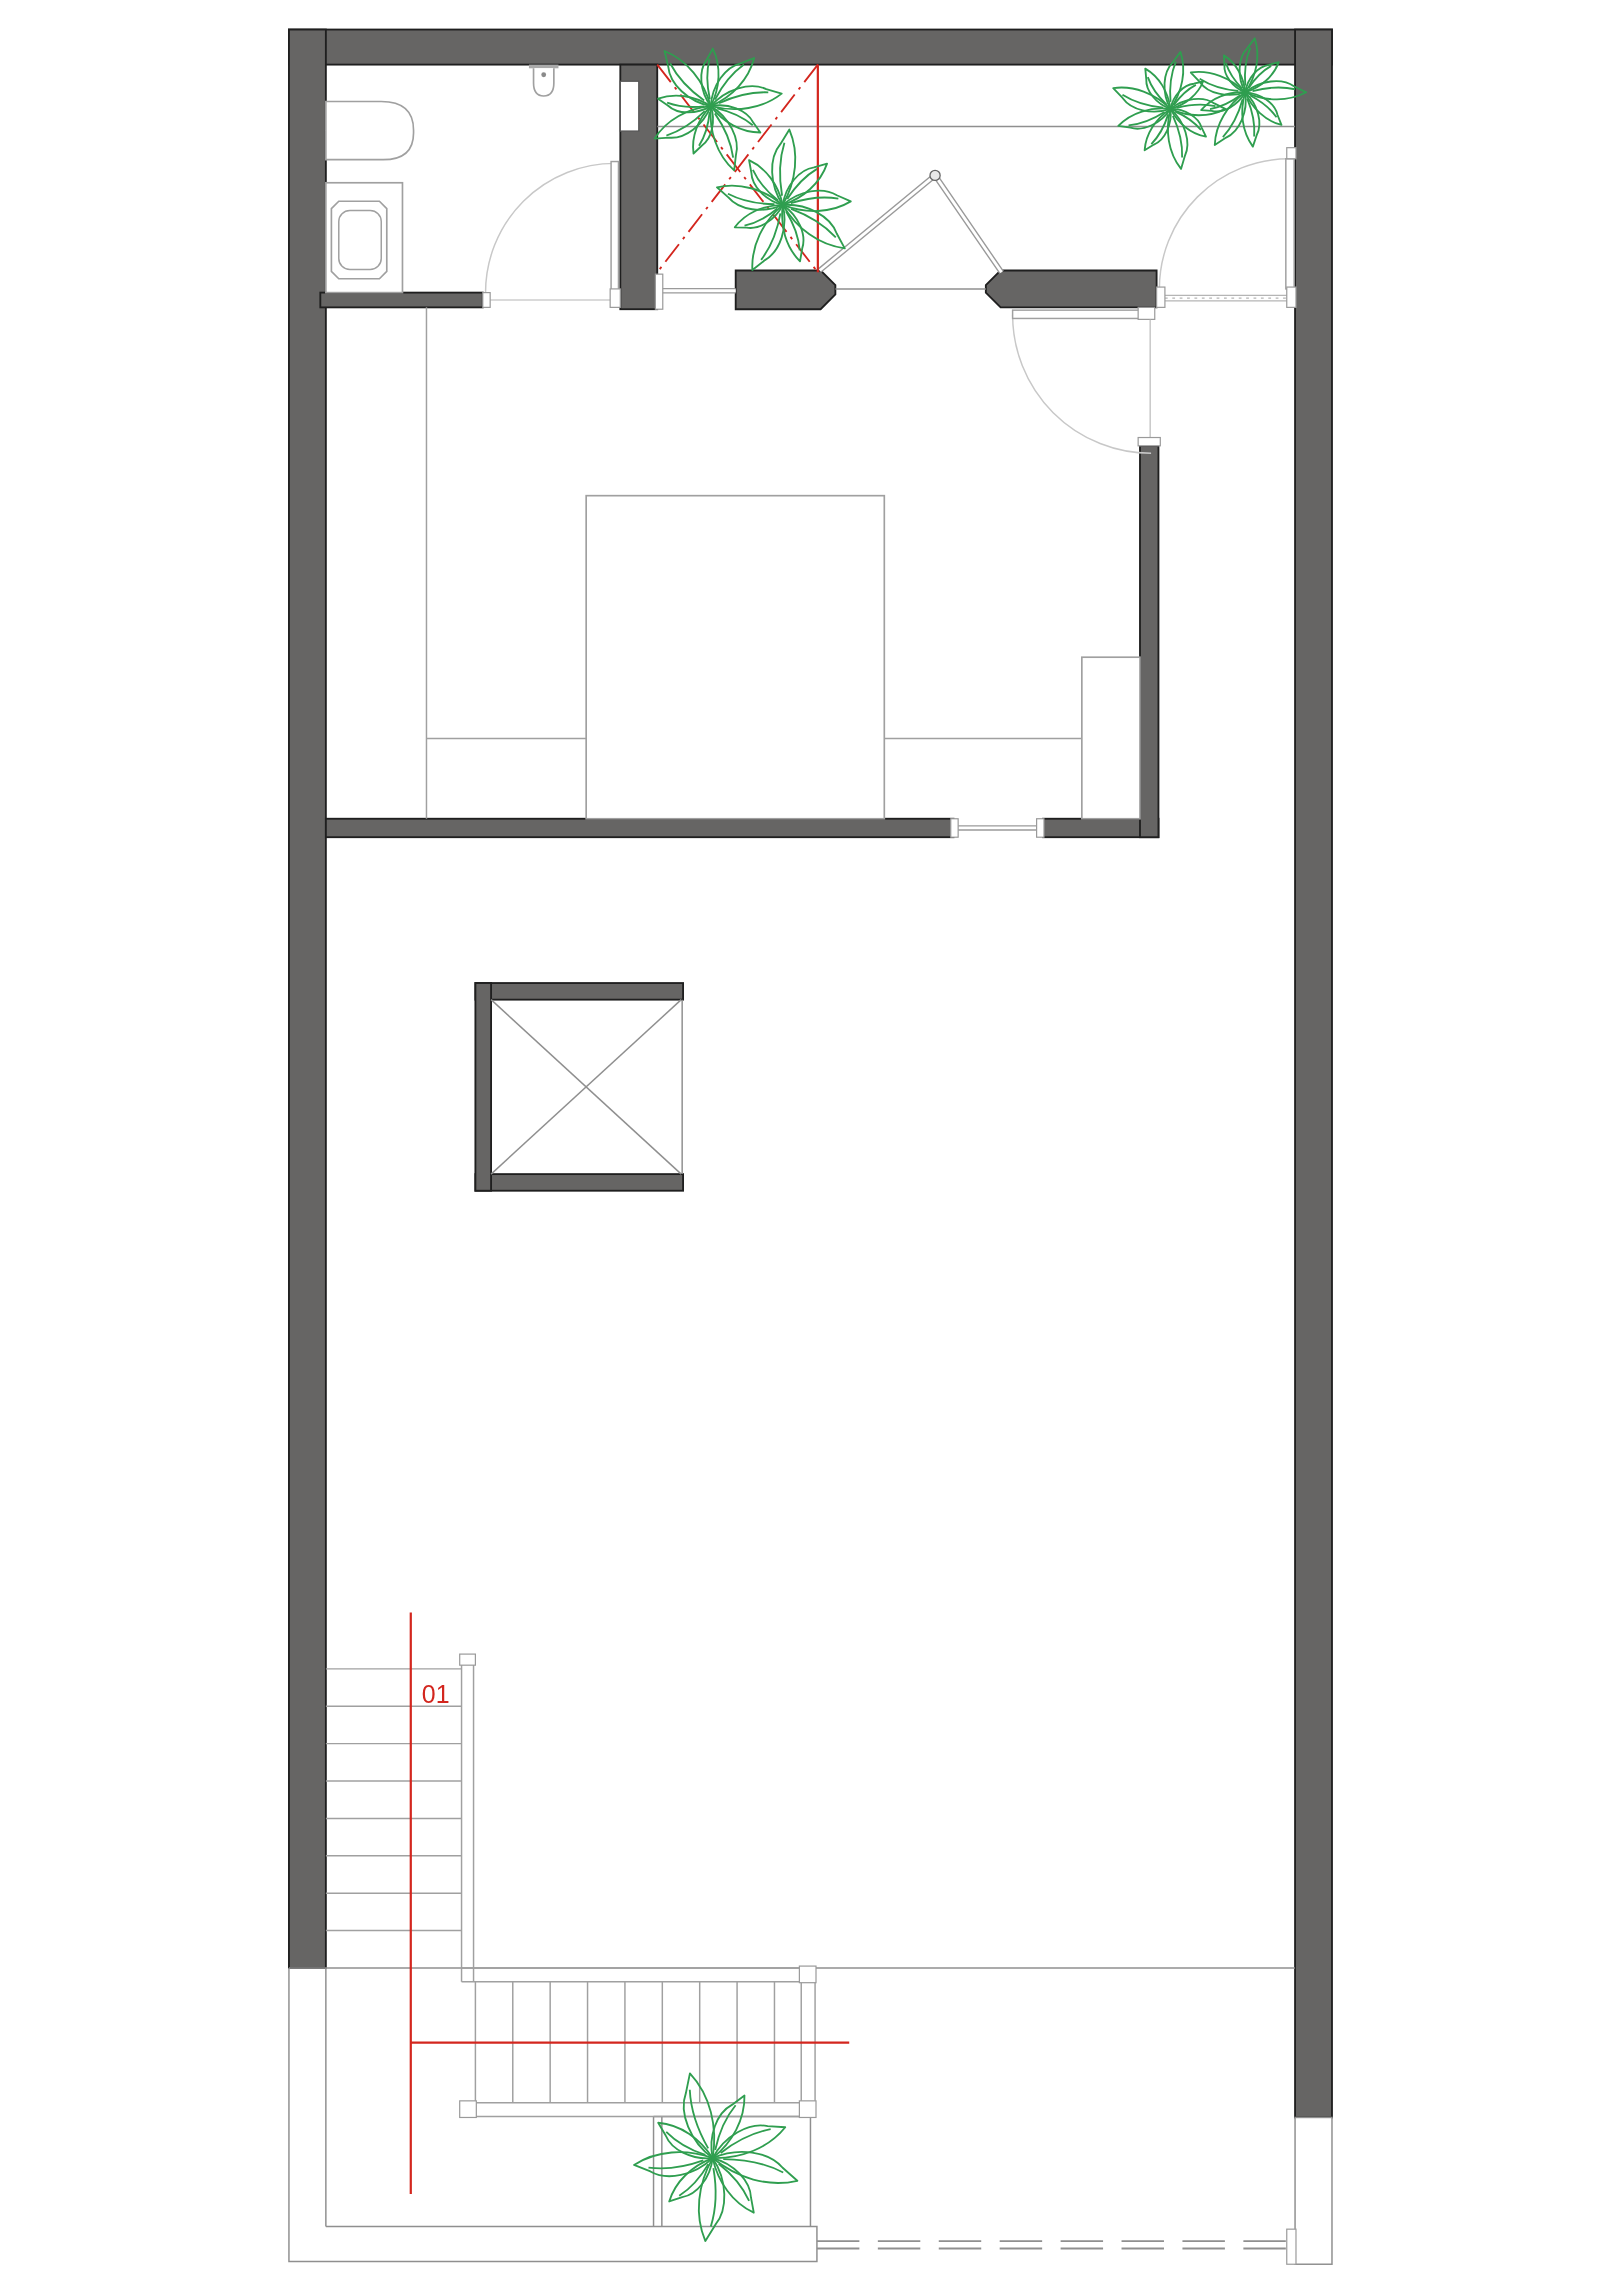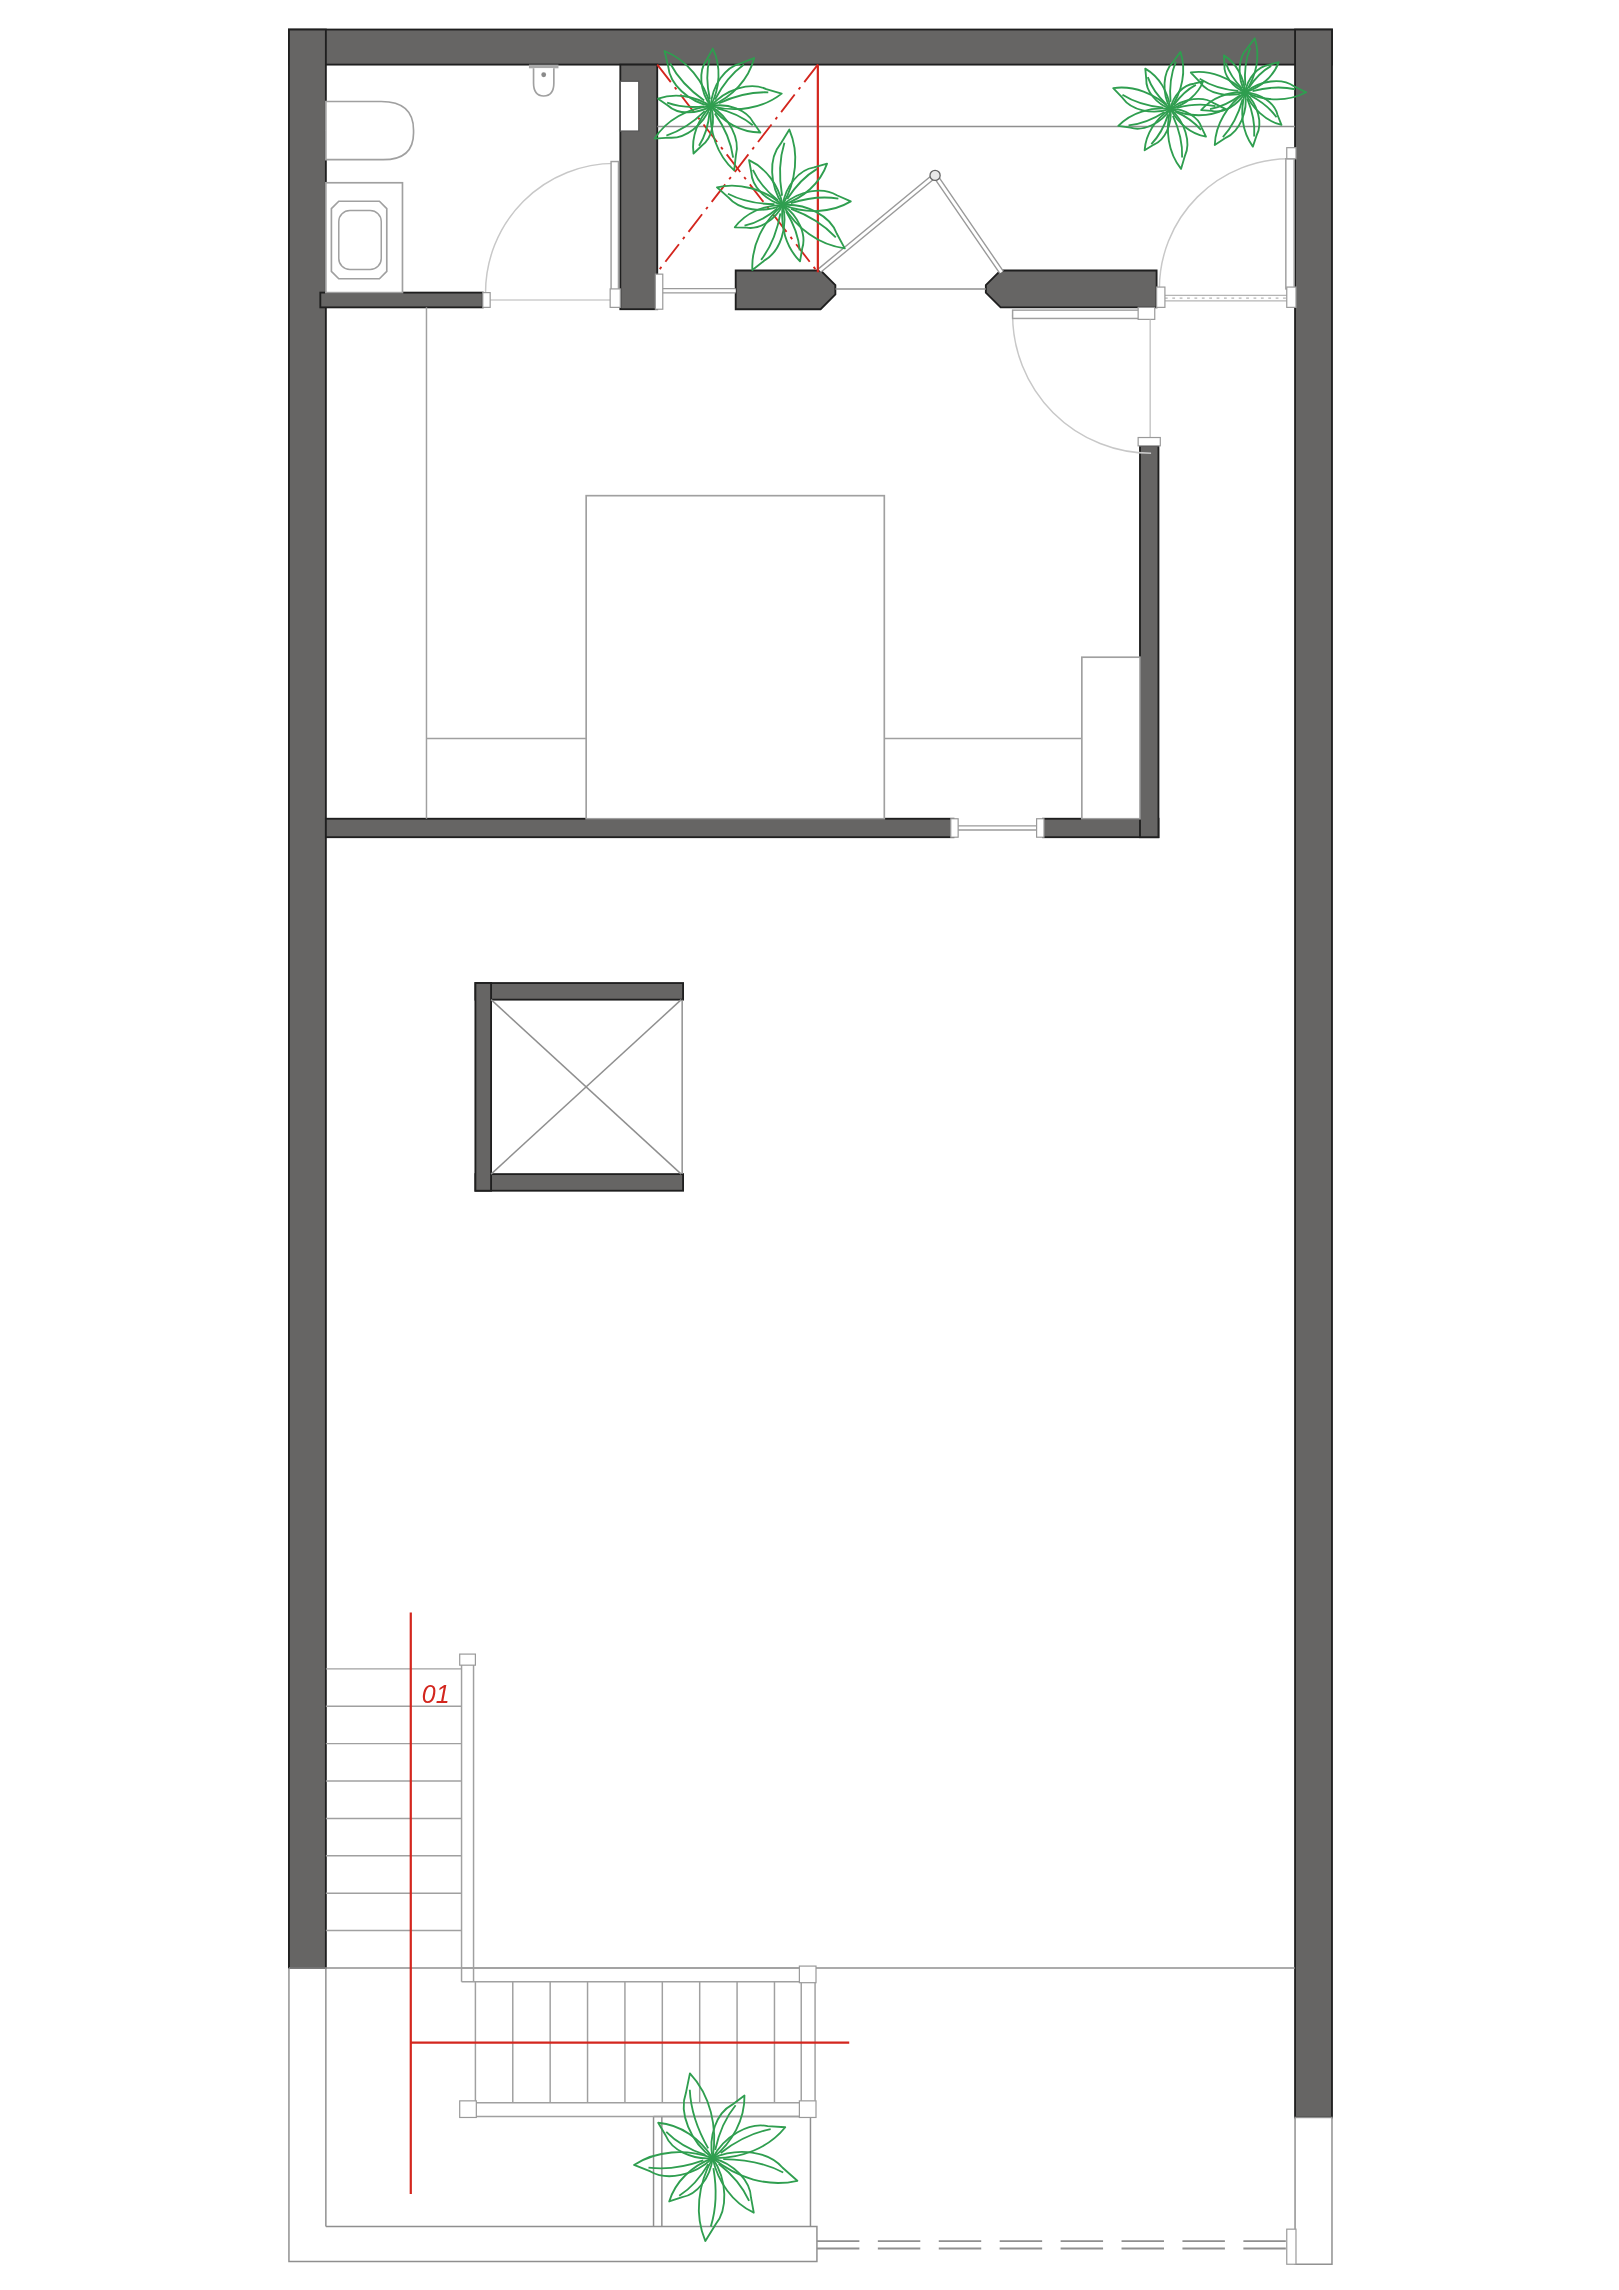--- a/index.html
+++ b/index.html
@@ -1,21 +1,21 @@
 <!DOCTYPE html>
 <html style="--wall: #666564; --wall-edge: #1f1f1f; --line: #8f8f8f; --furn: #a0a0a0; --arc: #c8c8c8; --red: #d3261e; --green: #2f9e4f; --outline: #8f8f8f;font-size:14.8px"><head>
 <meta charset="utf-8">
 <style>
   :root{
     --wall:#666564; --wall-edge:#1f1f1f; --line:#8f8f8f; --furn:#a0a0a0;
     --arc:#c8c8c8; --red:#d3261e; --green:#2f9e4f; --outline:#8f8f8f;
   }
   html,body{margin:0;padding:0;background:#ffffff;}
   .canvas{position:relative;width:1620px;height:2291px;background:#ffffff;overflow:hidden;
-          font-family:"Liberation Sans", sans-serif;font-style:italic;}
+          font-family:"Liberation Sans", sans-serif;}
   svg{position:absolute;left:0;top:0;}
   .wall{fill:var(--wall);stroke:var(--wall-edge);stroke-width:2;}
   .wallo{fill:#ffffff;stroke:var(--outline);stroke-width:1.6;}
   .ln{stroke:var(--line);stroke-width:1.6;fill:none;}
   .lnthin{stroke:#b5b5b5;stroke-width:1.2;fill:none;}
   .fur{stroke:var(--furn);stroke-width:1.8;fill:#ffffff;}
   .furln{stroke:var(--furn);stroke-width:1.6;fill:none;}
   .arc{stroke:var(--arc);stroke-width:1.6;fill:none;}
   .jamb{fill:#ffffff;stroke:#9a9a9a;stroke-width:1.3;}
   .leaf{fill:#ffffff;stroke:var(--furn);stroke-width:1.6;}

